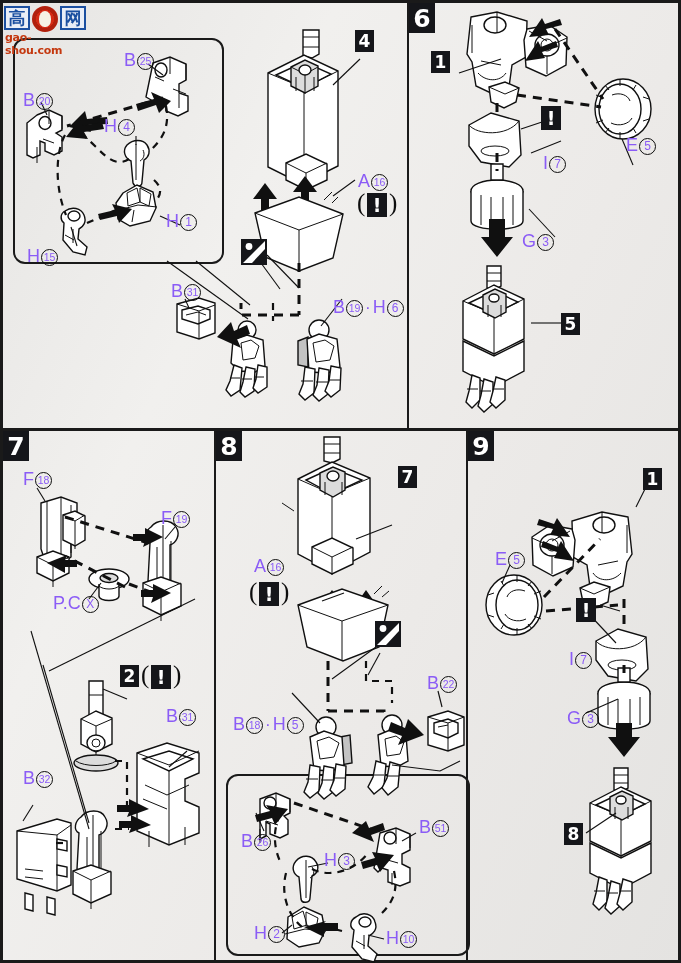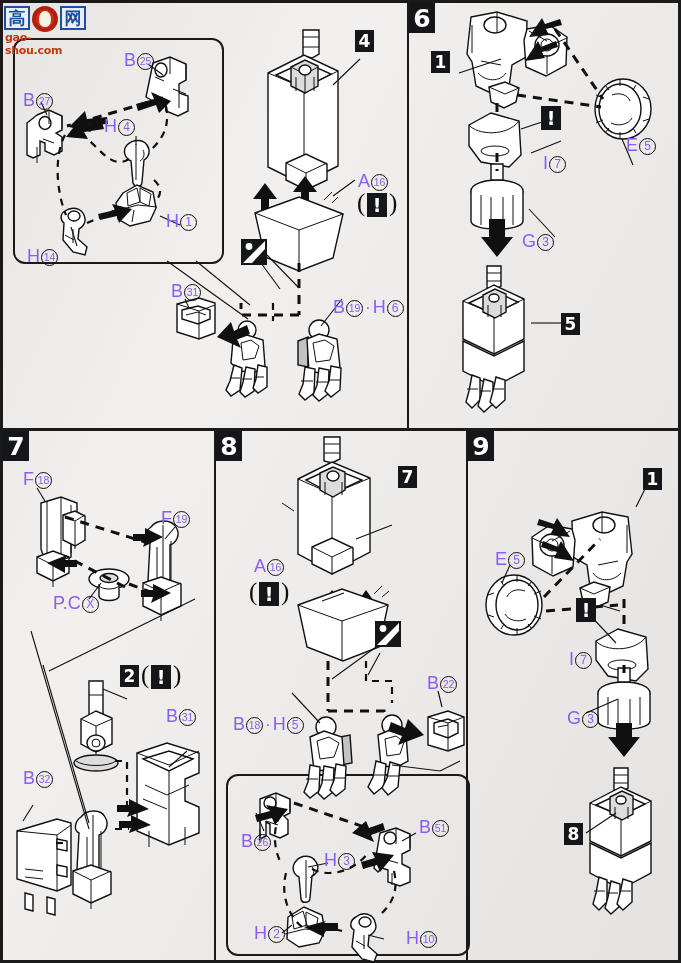--- a/index.html
+++ b/index.html
@@ -247,30 +247,30 @@
       <path class="lead" d="M339 296 L318 323"></path>
 
       <path class="lead" d="M164 258 L245 316"></path>
       <path class="lead" d="M193 258 L247 302"></path>
     </svg>
 
     <div class="lbl" style="left:121px;top:47px;">
       <span class="ltr">B</span><span class="rn sm">25</span>
     </div>
     <div class="lbl" style="left:20px;top:87px;">
-      <span class="ltr">B</span><span class="rn sm">27</span>
+      <span class="ltr">B</span><span class="rn sm">20</span>
     </div>
     <div class="lbl" style="left:101px;top:113px;">
       <span class="ltr">H</span><span class="rn">4</span>
     </div>
     <div class="lbl" style="left:163px;top:208px;">
       <span class="ltr">H</span><span class="rn">1</span>
     </div>
     <div class="lbl" style="left:24px;top:243px;">
-      <span class="ltr">H</span><span class="rn sm">14</span>
+      <span class="ltr">H</span><span class="rn sm">15</span>
     </div>
     <div class="lbl" style="left:168px;top:278px;">
       <span class="ltr">B</span><span class="rn sm">31</span>
     </div>
     <div class="lbl" style="left:355px;top:168px;">
       <span class="ltr">A</span><span class="rn sm">16</span>
     </div>
     <div class="lbl" style="left:330px;top:294px;">
       <span class="ltr">B</span><span class="rn sm">19</span><span class="dot">·</span><span class="ltr">H</span><span class="rn">6</span>
     </div>
@@ -656,21 +656,21 @@
     </div>
     <div class="lbl" style="left:203px;top:386px;">
       <span class="ltr">B</span><span class="rn sm">51</span>
     </div>
     <div class="lbl" style="left:108px;top:419px;">
       <span class="ltr">H</span><span class="rn">3</span>
     </div>
     <div class="lbl" style="left:38px;top:492px;">
       <span class="ltr">H</span><span class="rn">2</span>
     </div>
-    <div class="lbl" style="left:170px;top:497px;margin-left:20px;">
+    <div class="lbl" style="left:170px;top:497px;">
       <span class="ltr">H</span><span class="rn sm">10</span>
     </div>
   </div>
 
   <div class="panel" style="left:468px;top:431px;width:210px;height:529px;">
     <div class="pnum big" style="left:0;top:0;">
       <span>9</span>
     </div>
 
     <svg class="art" width="210" height="529" viewBox="0 0 210 529">

